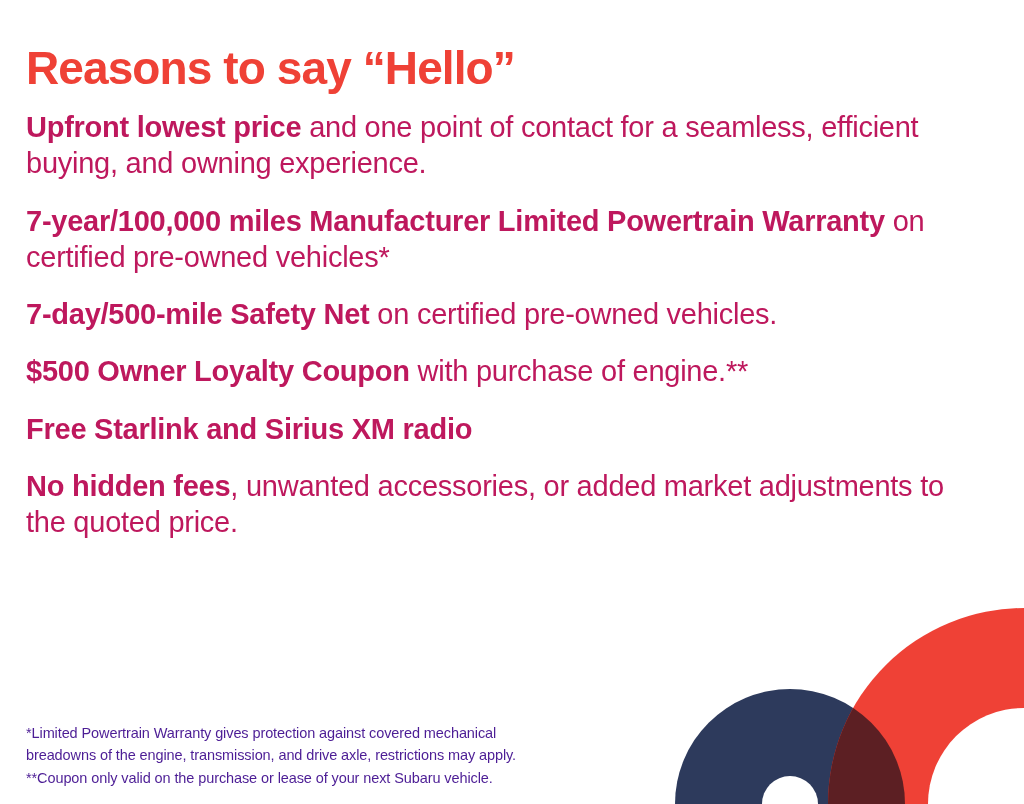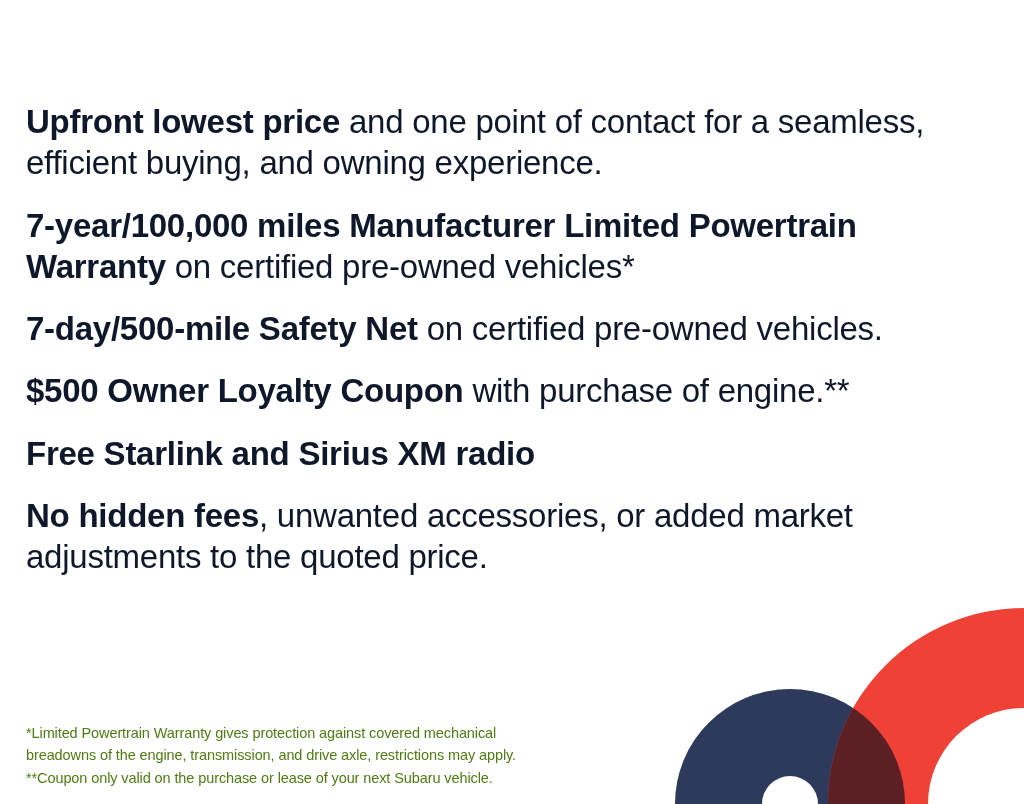--- a/index.html
+++ b/index.html
@@ -48,43 +48,43 @@
 
   
   .body-list {
     position: absolute;
     left: 26px;
     top: 101px;
     width: 965px;
   }
 
   .body-item {
-    color: #0f172a;
-    font-size: 33px;
+    color: #be185d;
+    font-size: 29px;
     line-height: 1.25;
     letter-spacing: -0.25px;
-    margin: 0 0 21px 0;
+    margin: 8px 0 21px 0;
   }
   .body-item:last-child {
     margin-bottom: 0;
   }
   .body-item b {
     font-weight: bold;
   }
   .body-item .reg {
     font-weight: normal;
   }
 
   
   .footnotes {
     position: absolute;
     left: 26px;
     top: 722px;
     width: 620px;
-    color: #4d7c0f;
+    color: #4c1d95;
     font-size: 14.5px;
     line-height: 1.55;
     letter-spacing: -0.1px;
   }
   .footnote-line {
     display: block;
   }
 </style>
 </head>
 <body>
@@ -121,20 +121,21 @@
       <g mask="url(#redMask)">
         <rect x="0" y="0" width="440" height="210" fill="#EF4136"></rect>
       </g>
 
       <g mask="url(#bothMask)">
         <rect x="0" y="0" width="440" height="210" fill="#5C1F23"></rect>
       </g>
     </svg>
   </div>
 
+  <h1 class="headline">Reasons to say “Hello”</h1>
 
   <div class="body-list">
 
     <p class="body-item">
       <b>Upfront lowest price</b><span class="reg"> and one point of contact for a seamless, efficient buying, and owning experience.</span>
     </p>
 
     <p class="body-item">
       <b>7-year/100,000 miles Manufacturer Limited Powertrain Warranty</b><span class="reg"> on certified pre-owned vehicles*</span>
     </p>

